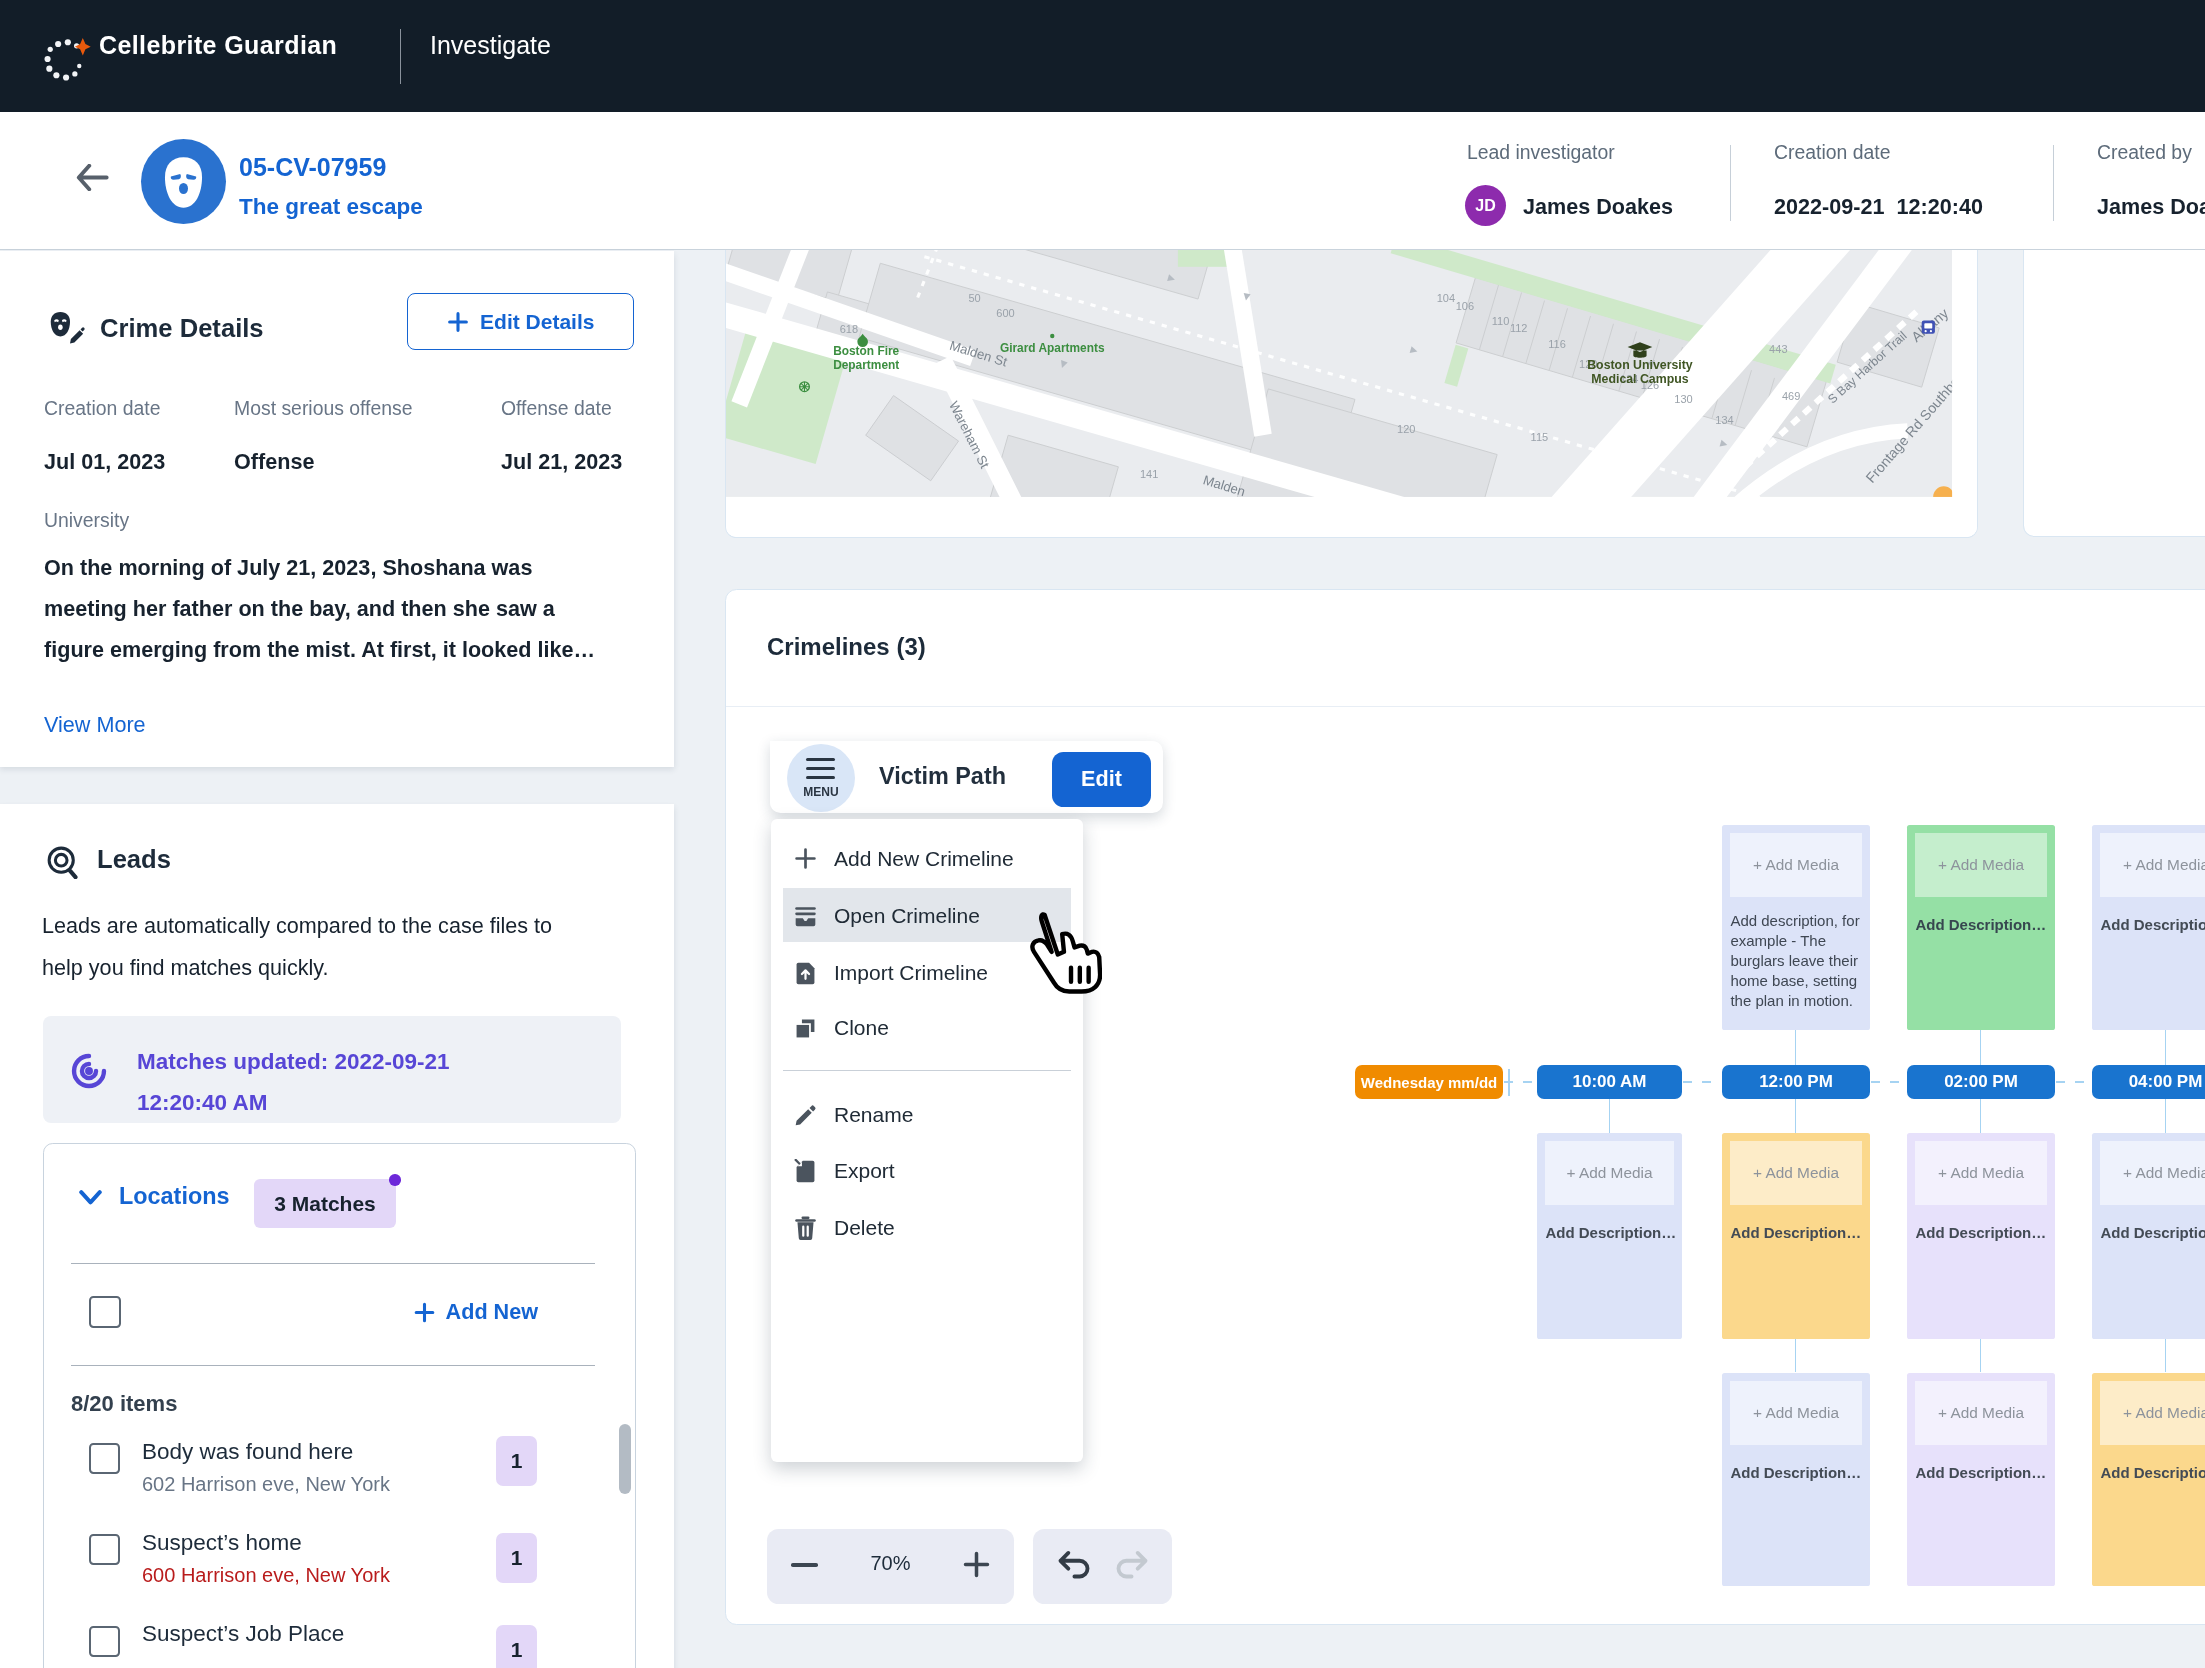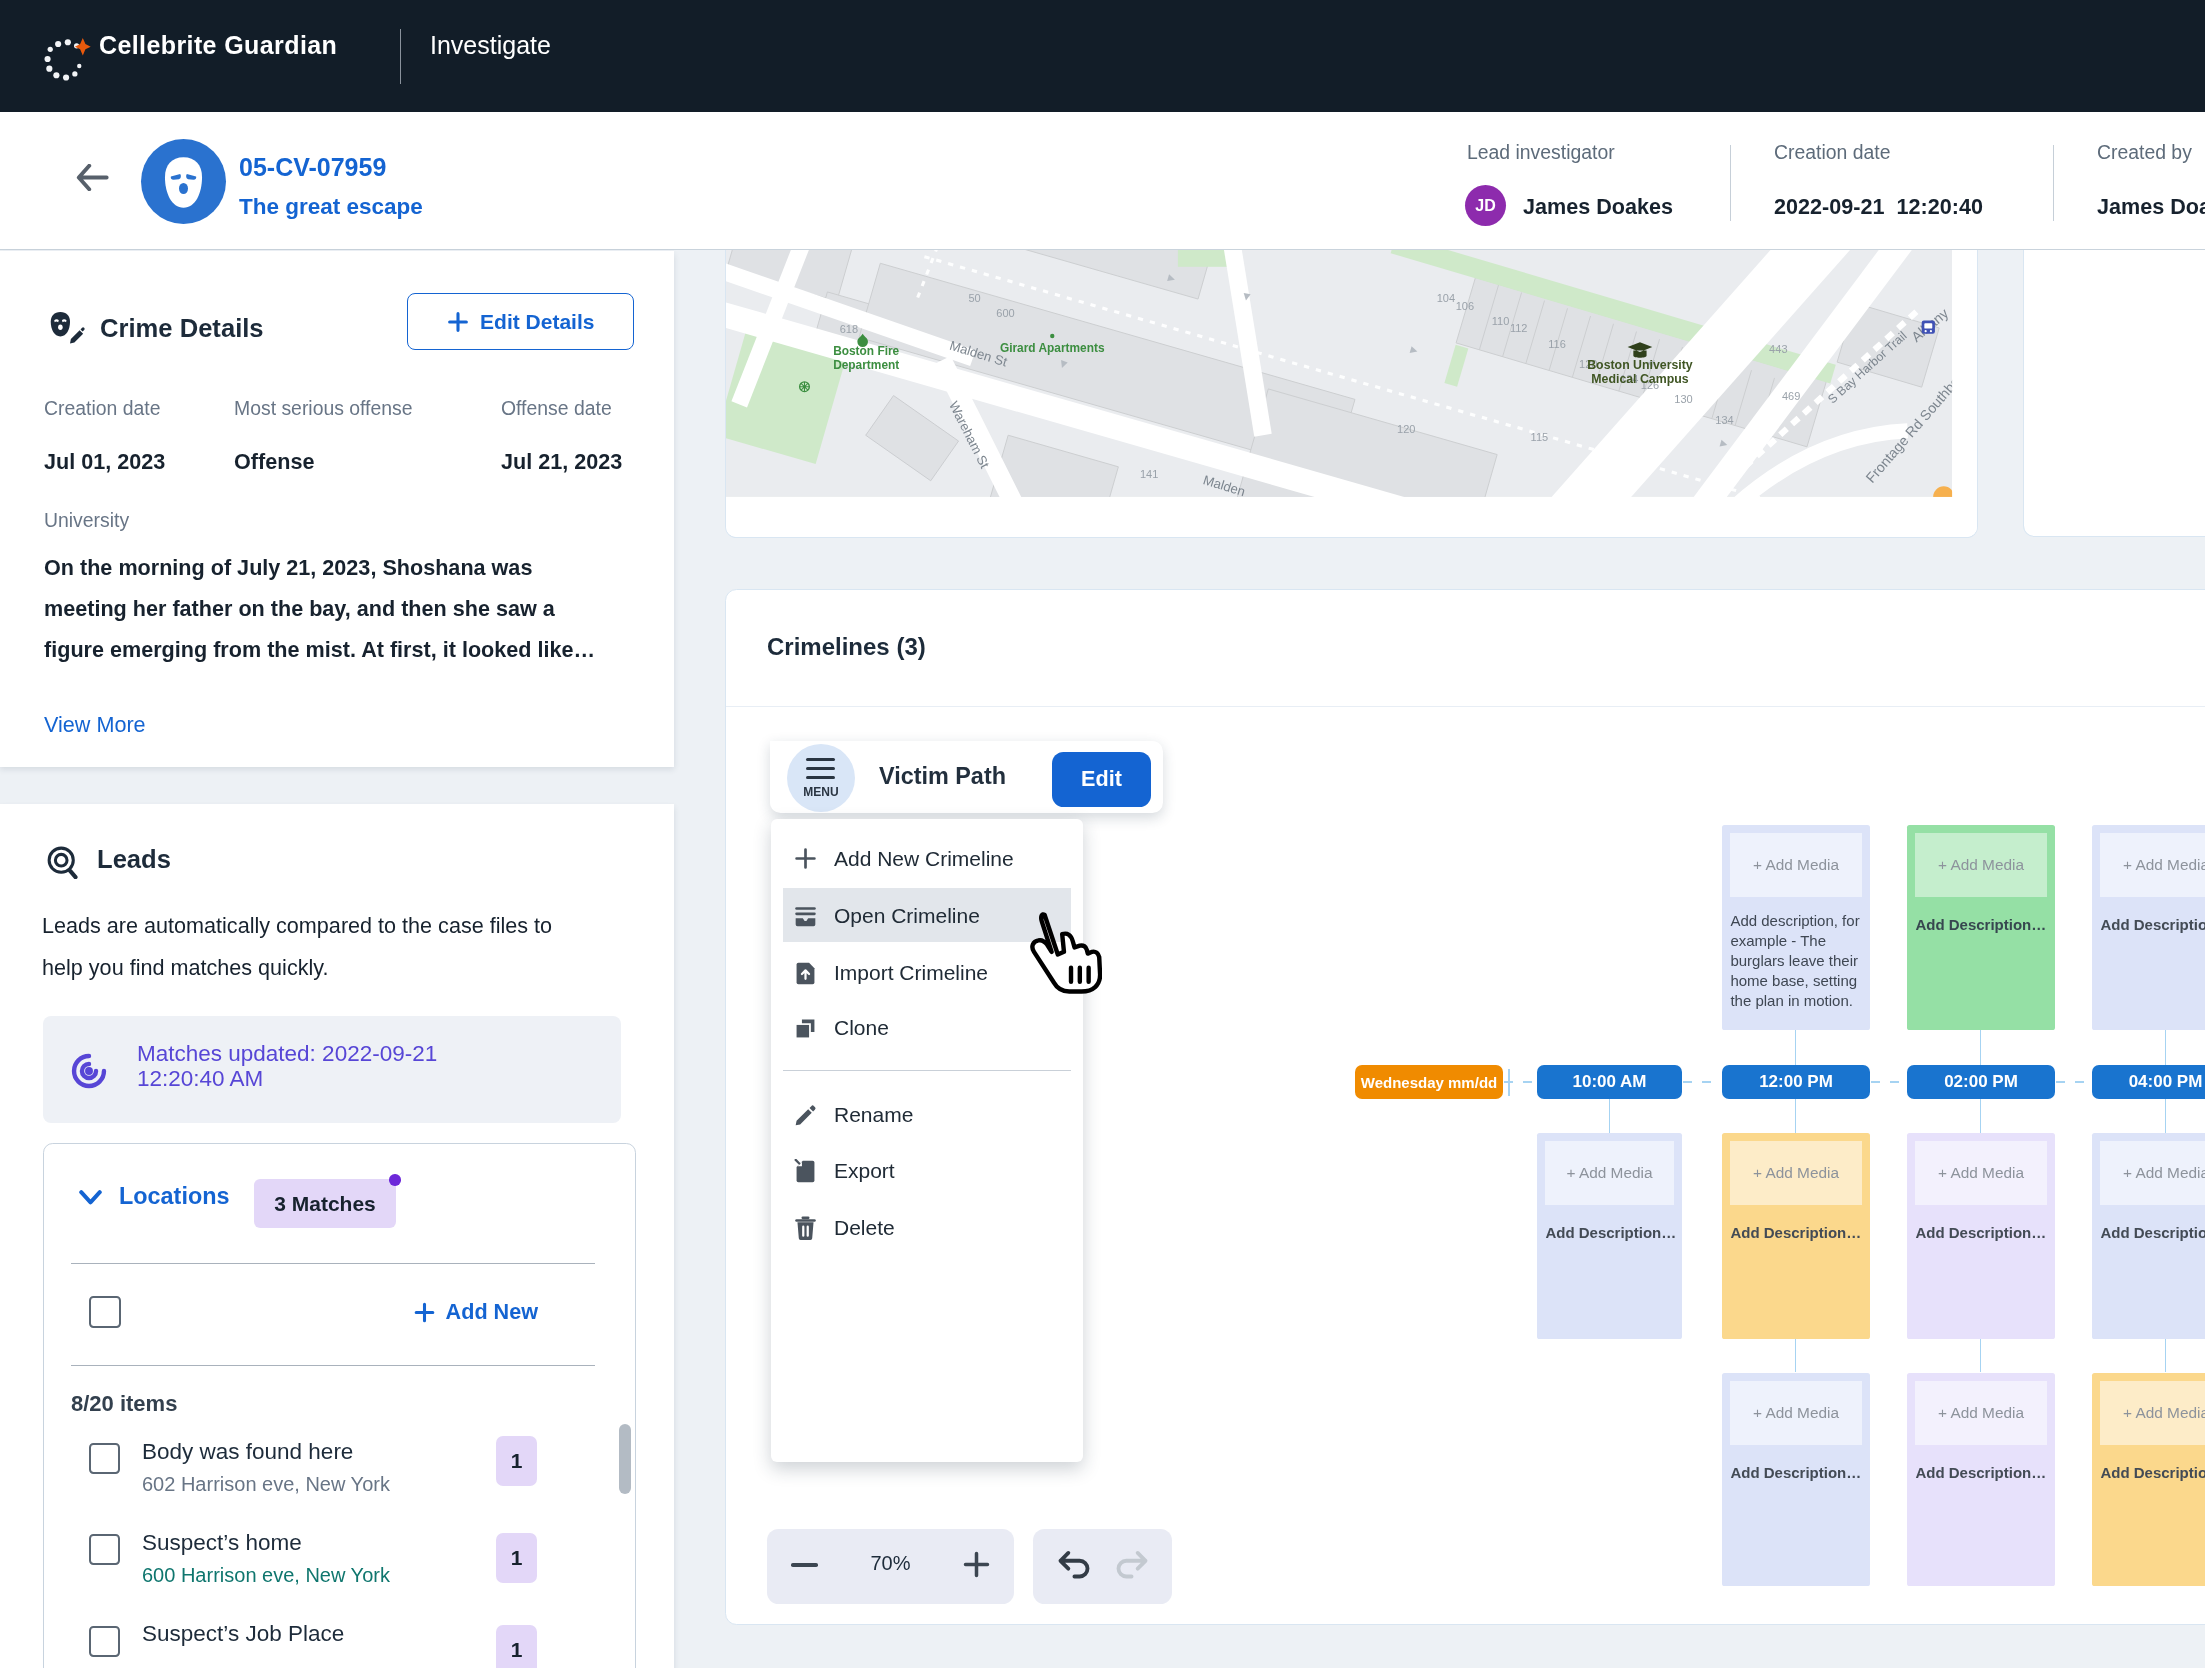--- a/index.html
+++ b/index.html
@@ -123,21 +123,21 @@
   <div class="abs" style="left:97px;top:41px;font-size:25.6px;font-weight:700;color:#1d2b3a">Leads</div>
   <div class="abs" style="left:42px;top:101px;width:615px;font-size:21.6px;color:#17222e;line-height:42px">Leads are automatically compared to the case files to<br>help you find matches quickly.</div>
   <div class="abs" style="left:43px;top:212px;width:578px;height:107px;background:#eef1f6;border-radius:8px">
     <svg class="abs" style="left:24px;top:33px" width="44" height="44" viewBox="0 0 50 50">
       <g fill="none" stroke="#5746d6" stroke-width="5" stroke-linecap="round">
         <path d="M25 8 A17 17 0 1 0 42 25"></path>
         <path d="M25 17 A8 8 0 1 0 33 25"></path>
       </g>
       <circle cx="25" cy="25" r="4.5" fill="#5746d6"></circle>
     </svg>
-    <div class="abs" style="left:94px;top:25px;width:468px;font-size:22.5px;font-weight:400;color:#5746d6;line-height:25px">Matches updated: 2022-09-21<br>12:20:40 AM</div>
+    <div class="abs" style="left:94px;top:25px;width:468px;font-size:22.5px;font-weight:700;color:#5746d6;line-height:41px">Matches updated: 2022-09-21<br>12:20:40 AM</div>
   </div>
   <div class="abs" style="left:43px;top:339px;width:593px;height:556px;border:1.3px solid #c8d3de;border-radius:9.7px">
     <svg class="abs" style="left:35px;top:46px" width="23" height="15" viewBox="0 0 52 34">
           <path d="M5 5 L26 28 L47 5" fill="none" stroke="#1464d2" stroke-width="9" stroke-linecap="round" stroke-linejoin="round"></path>
         </svg>
     <div class="abs" style="left:75px;top:39px;font-size:23.4px;font-weight:700;color:#1464d2">Locations</div>
     <div class="abs" style="left:210px;top:35px;width:142px;height:49px;background:#e3d7f8;border-radius:6.2px;display:flex;align-items:center;justify-content:center;font-size:21px;font-weight:700;color:#17222e">3 Matches</div>
     <div class="abs" style="left:345px;top:30px;width:11.5px;height:11.5px;border-radius:50%;background:#6d28d9"></div>
     <div class="abs" style="left:27px;top:119px;width:524px;height:1.3px;background:#a9b2bc"></div>
     <div class="abs" style="left:45px;top:152px;width:32px;height:32px;border:2.2px solid #5a6673;border-radius:4.4px"></div>
@@ -150,21 +150,21 @@
     <div class="abs" style="left:27px;top:221px;width:524px;height:1.3px;background:#a9b2bc"></div>
     <div class="abs" style="left:27px;top:247px;font-size:22px;font-weight:700;color:#33404e">8/20 items</div>
 
     <div class="abs" style="left:45px;top:299px;width:31px;height:31px;border:2.2px solid #5a6673;border-radius:4.4px"></div>
     <div class="abs" style="left:98px;top:295px;font-size:22.5px;color:#1d2b3a">Body was found here</div>
     <div class="abs" style="left:98px;top:329px;font-size:20px;color:#687586">602 Harrison eve, New York</div>
     <div class="abs" style="left:452px;top:292px;width:41px;height:50px;background:#e3d7f8;border-radius:7px;display:flex;align-items:center;justify-content:center;font-size:21px;font-weight:700;color:#17222e">1</div>
 
     <div class="abs" style="left:45px;top:390px;width:31px;height:31px;border:2.2px solid #5a6673;border-radius:4.4px"></div>
     <div class="abs" style="left:98px;top:386px;font-size:22.5px;color:#1d2b3a">Suspect’s home</div>
-    <div class="abs" style="left:98px;top:420px;font-size:20px;color:#0f766e">600 Harrison eve, New York</div>
+    <div class="abs" style="left:98px;top:420px;font-size:20px;color:#b91c1c">600 Harrison eve, New York</div>
     <div class="abs" style="left:452px;top:389px;width:41px;height:50px;background:#e3d7f8;border-radius:7px;display:flex;align-items:center;justify-content:center;font-size:21px;font-weight:700;color:#17222e">1</div>
 
     <div class="abs" style="left:45px;top:482px;width:31px;height:31px;border:2.2px solid #5a6673;border-radius:4.4px"></div>
     <div class="abs" style="left:98px;top:477px;font-size:22.5px;color:#1d2b3a">Suspect’s Job Place</div>
     <div class="abs" style="left:452px;top:481px;width:41px;height:50px;background:#e3d7f8;border-radius:7px;display:flex;align-items:center;justify-content:center;font-size:21px;font-weight:700;color:#17222e">1</div>
 
     <div class="abs" style="left:575px;top:280px;width:12.3px;height:70px;background:#b3bbc4;border-radius:6.6px"></div>
   </div>
 </div>
 <div class="mcard" style="left:725px;top:250px;width:1253px;height:288px;border-top:none;border-radius:0 0 11.5px 11.5px;overflow:hidden">

